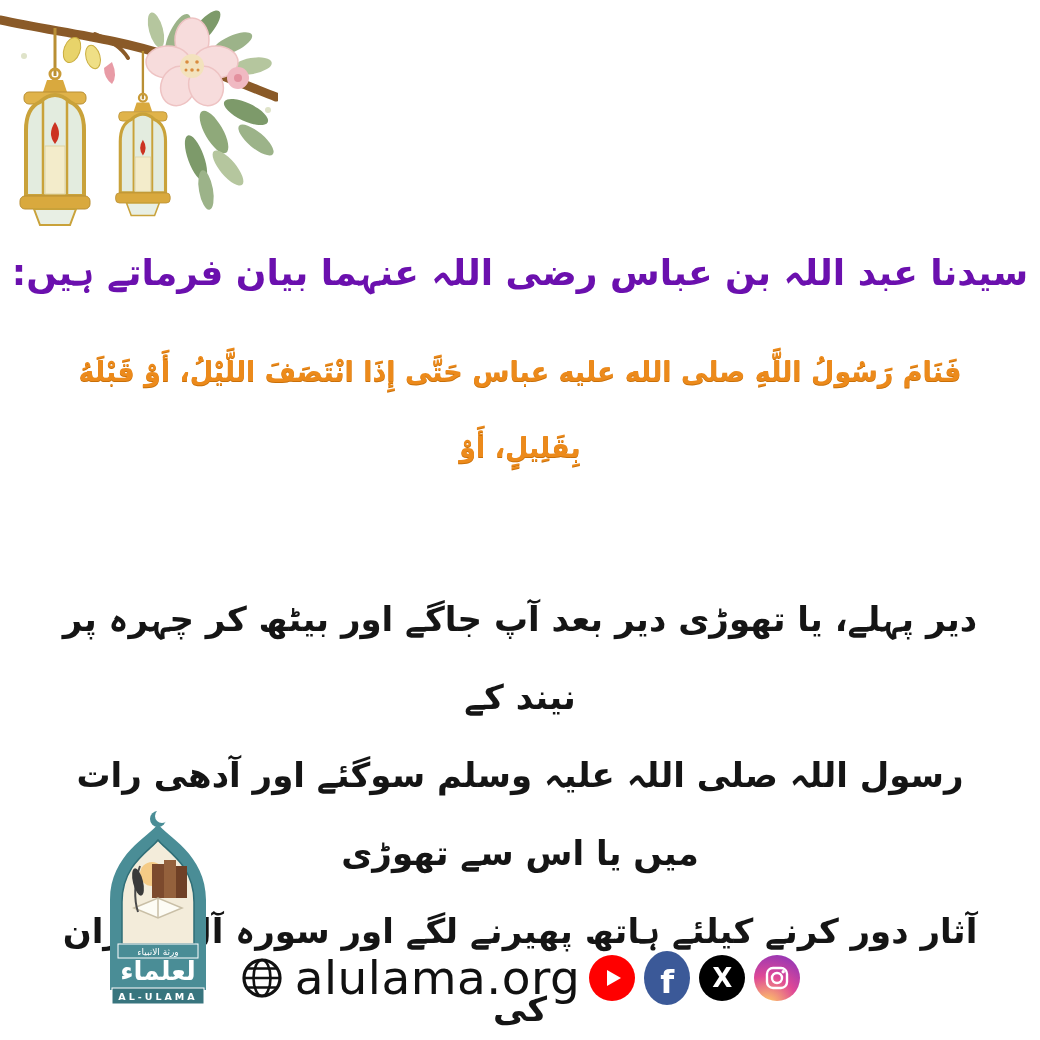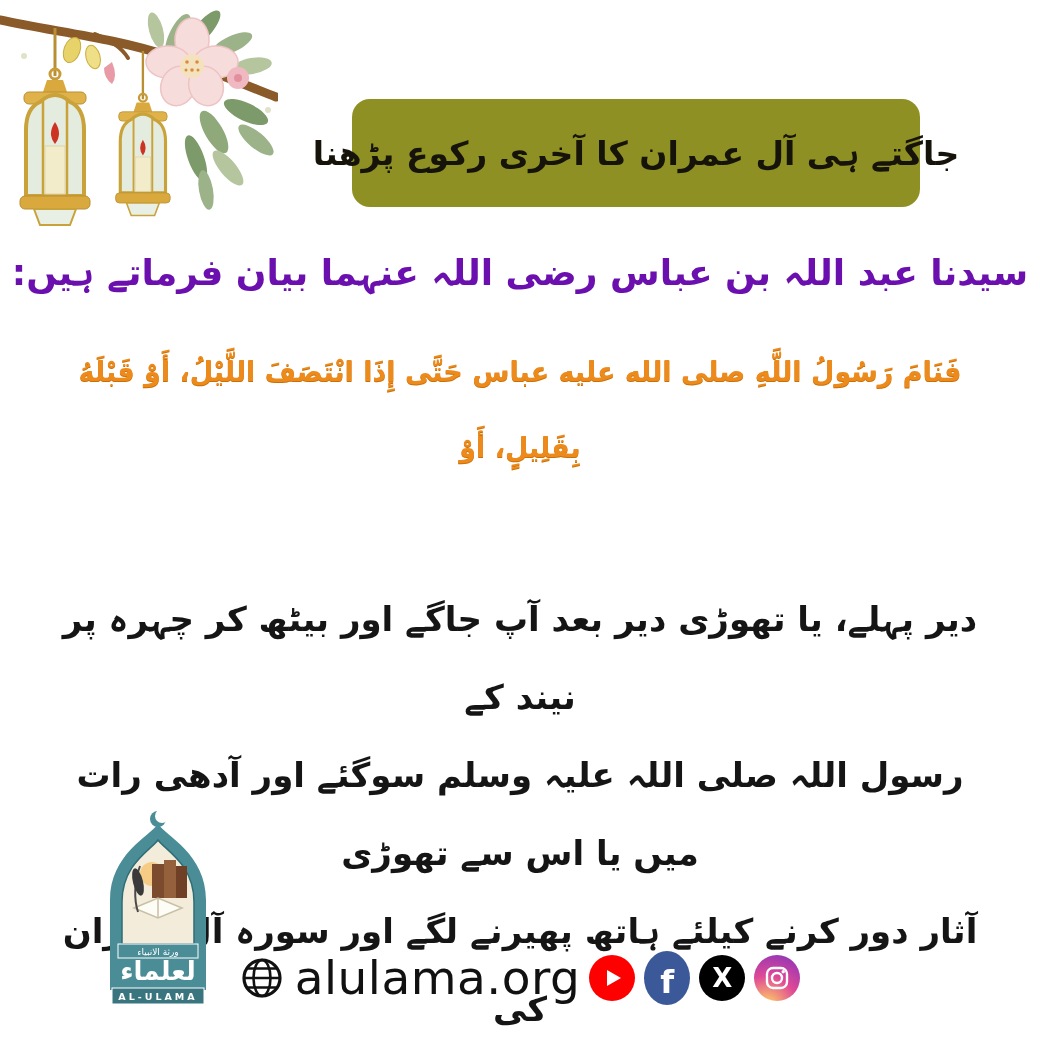--- a/index.html
+++ b/index.html
@@ -150,23 +150,20 @@
       <path d="M26,196 V130 Q26,108 40,102 Q55,88 70,102 Q84,108 84,130 V196 Z" fill="#e3ecdf" stroke="#c9a23a" stroke-width="4"></path>
       <line x1="43" y1="100" x2="43" y2="196" stroke="#c9a23a" stroke-width="2.5"></line>
       <line x1="67" y1="100" x2="67" y2="196" stroke="#c9a23a" stroke-width="2.5"></line>
       <rect x="45" y="150" width="20" height="44" fill="#f3eccb" stroke="#ded3a4"></rect>
       <path d="M55,128 q7,11 0,20 q-7,-9 0,-20" fill="#cc3322"></path>
       <rect x="20" y="196" width="70" height="13" rx="5" fill="#d9a93e" stroke="#b98f34"></rect>
       <path d="M34,209 h42 l-6,16 h-30 Z" fill="#e8efe4" stroke="#c9a23a" stroke-width="2"></path>
     </g>
   </svg>
 
-  <div class="banner">
-    <span class="banner-text">جاگتے ہی آل عمران کا آخری رکوع پڑھنا</span>
-  </div>
 
   <div class="narrator">سیدنا عبد اللہ بن عباس رضی اللہ عنہما بیان فرماتے ہیں:</div>
 
   <div class="arabic">
     <div>فَنَامَ رَسُولُ اللَّهِ صلى الله عليه عباس حَتَّى إِذَا انْتَصَفَ اللَّيْلُ، أَوْ قَبْلَهُ بِقَلِيلٍ، أَوْ</div>
   </div>
 
   <div class="urdu">
     <div>دیر پہلے، یا تھوڑی دیر بعد آپ جاگے اور بیٹھ کر چہرہ پر نیند کے</div>
     <div>رسول اللہ صلی اللہ علیہ وسلم سوگئے اور آدھی رات میں یا اس سے تھوڑی</div>

